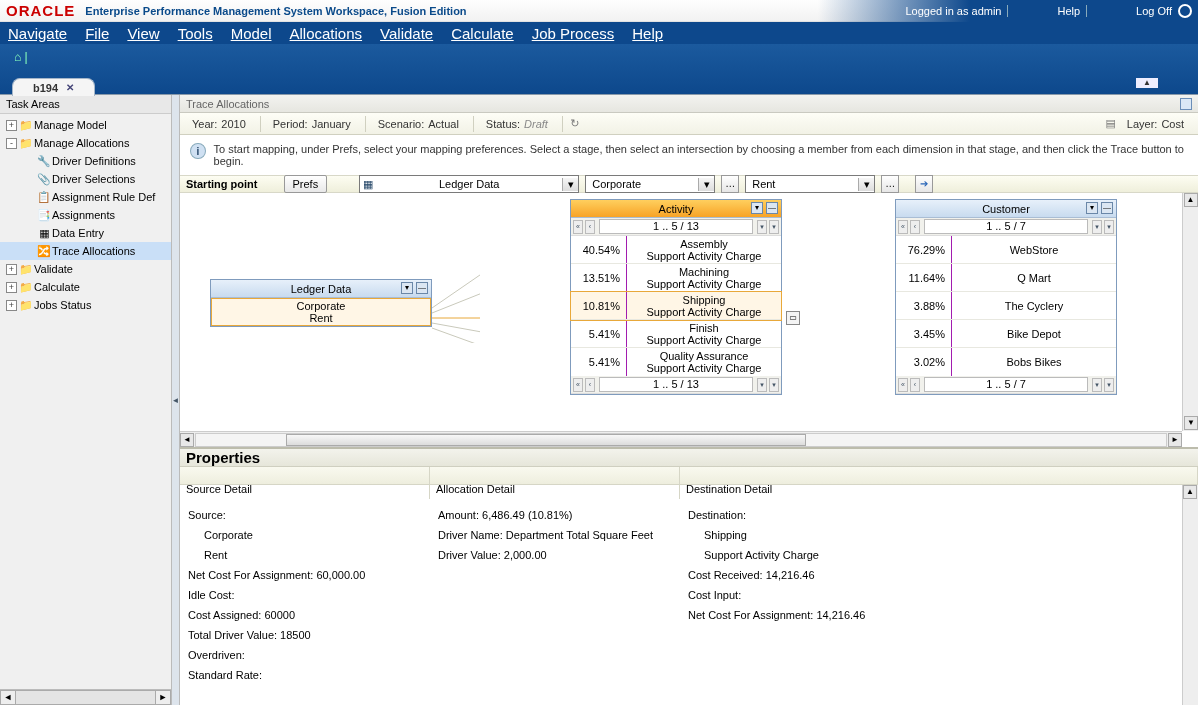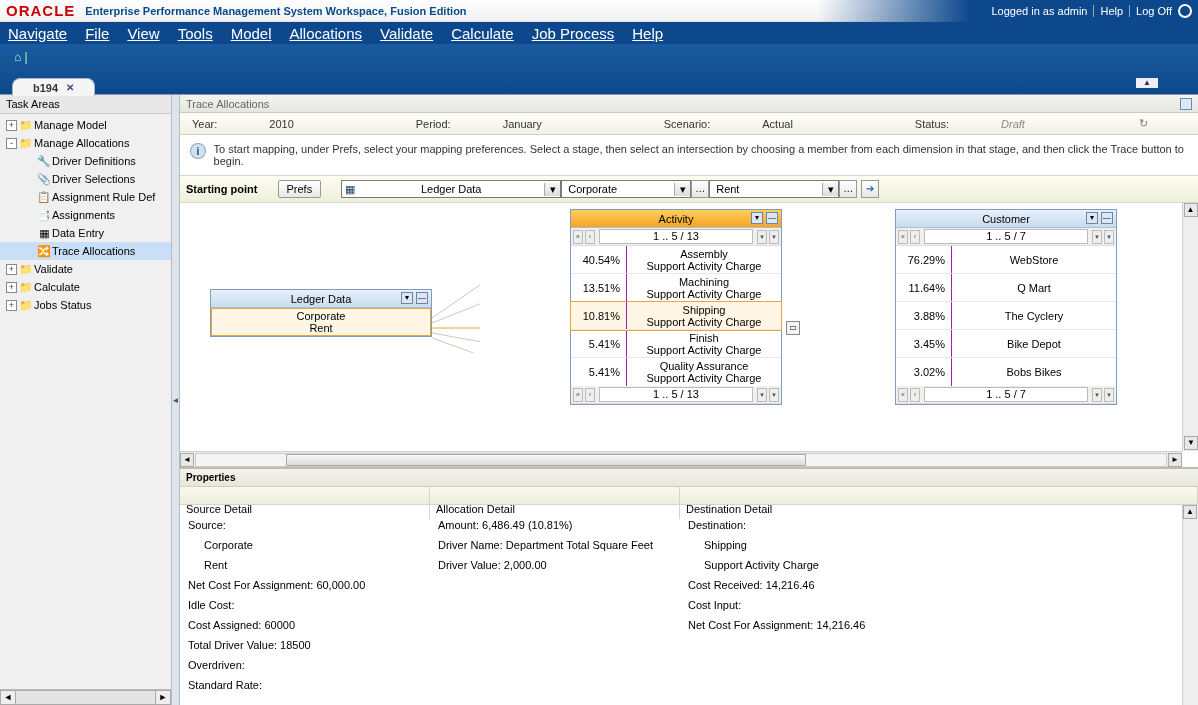--- a/index.html
+++ b/index.html
@@ -5,21 +5,21 @@
 * { box-sizing: border-box; margin: 0; padding: 0; font-family: Tahoma, Verdana, Arial, sans-serif; }
 html, body { height: 100%; background: #fff; }
 
 
 .brandbar { height: 22px; display: flex; align-items: center; padding: 0 6px; background: linear-gradient(to bottom,#fefefe,#f2f2f2); border-bottom:1px solid #e2e2e2;}
 .brandbar .logo { font-family: "Arial Black", Arial; font-weight:900; font-size: 15px; color:#cb0000; letter-spacing:1px; margin-right:10px;}
 .brandbar .title { font-size:11px; font-weight:bold; color:#0a4a8a;}
 .brandbar .right { margin-left:auto; display:flex; align-items:center; gap:6px; font-size:11px; color:#fff; }
 .brand-right-strip { position:absolute; top:0; right:0; height:22px; width:380px; background: linear-gradient(to right, rgba(13,72,140,0) 0%, #0d488c 40%, #0d488c 100%); z-index:1;}
 .brandbar .right > * { position:relative; z-index:2; }
-.brandbar .right a { color:#fff; text-decoration:none; cursor:pointer;}
+.brandbar .right a { color:#fff; text-decoration:none; cursor:pointer;margin-left:43px;}
 .brandbar .right .sep { width:1px; height:12px; background:#8ab; }
 .brandbar .right .ring { width:14px; height:14px; border:2px solid #fff; border-radius:50%;}
 
 
 .menubar { height:22px; background:#0d488c; display:flex; align-items:center; padding:0 8px; gap:18px;}
 .menubar a { color:#fff; font-size:15px; text-decoration:underline; cursor:pointer;}
 .sub-blue { height:50px; background: linear-gradient(to bottom,#1b5a9e,#0d488c); position:relative;}
 .sub-blue .home { position:absolute; top:6px; left:14px; color:#8fb; font-size:12px;}
 .sub-blue .updown { position:absolute; right:40px; bottom:6px; width:22px; height:10px; background:#eef; font-size:8px; text-align:center; line-height:10px; color:#333;}
 
@@ -42,32 +42,32 @@
 .sidebar-scroll { height:16px; display:flex; background:#e4e4e4; border-top:1px solid #bbb;}
 .sidebar-scroll .btn { width:16px; border:1px solid #aaa; background:#eee; font-size:9px; text-align:center; line-height:12px;}
 .sidebar-scroll .track { flex:1; border:1px solid #aaa; border-left:none; border-right:none;}
 
 .vcollapse { width:8px; background:#dde4ec; border-right:1px solid #bbb; display:flex; align-items:center; justify-content:center; font-size:8px; color:#456; cursor:pointer;}
 
 .content { flex:1; display:flex; flex-direction:column; overflow:hidden;}
 .content-title { height:18px; background:linear-gradient(#f3f3f0,#e6e6e0); border-bottom:1px solid #c9c9c0; display:flex; align-items:center; padding:0 6px; font-size:11px; color:#666;}
 .content-title .sq { margin-left:auto; width:12px; height:12px; border:1px solid #6b8eb8; background:#dbe8f6;}
 
-.pov { height:22px; background:linear-gradient(#fdfdf6,#f2f2e6); border-bottom:1px solid #d0d0c0; display:flex; align-items:center; font-size:11px; color:#333; padding:0 4px;gap:48px;}
+.pov { height:22px; background:linear-gradient(#fdfdf6,#f2f2e6); border-bottom:1px solid #d0d0c0; display:flex; align-items:center; font-size:11px; color:#333; padding:0 4px;}
 .pov .lbl { margin:0 4px 0 8px;}
 .pov .val { margin-right:10px;}
 .pov .val.italic { font-style:italic; color:#888;}
 .pov .spacer { flex:1;}
 .pov .icon { width:16px; text-align:center; color:#777;}
 .pov .sepv { width:1px; height:16px; background:#d0d0c0; margin:0 4px;}
 
 .hint { display:flex; align-items:flex-start; padding:8px 10px; font-size:11px; color:#333; gap:8px;}
 .hint .i { width:16px; height:16px; border-radius:50%; background:#cfe0f2; border:1px solid #8ab; color:#246; font-weight:bold; font-size:10px; display:flex; align-items:center; justify-content:center;}
 
-.startbar { height:28px; background:linear-gradient(#fdfdf2,#efefdb); border-top:1px solid #d8d8c8; border-bottom:1px solid #d8d8c8; display:flex; align-items:center; font-size:11px; padding:0 6px; }
+.startbar { height:18px; background:linear-gradient(#fdfdf2,#efefdb); border-top:1px solid #d8d8c8; border-bottom:1px solid #d8d8c8; display:flex; align-items:center; font-size:11px; padding:0 6px; gap:6px;}
 .startbar b { font-weight:bold; margin-right:20px;}
 .btn-flat { height:18px; border:1px solid #999; background:linear-gradient(#fff,#e8e8e8); padding:0 8px; font-size:11px; display:inline-flex; align-items:center; border-radius:2px; cursor:pointer;}
 .ddl { height:18px; border:1px solid #7a7a7a; background:#fff; font-size:11px; display:inline-flex; align-items:center;}
 .ddl .txt { padding:0 6px; min-width:60px;}
 .ddl .ar { width:16px; text-align:center; background:linear-gradient(#f6f6f6,#ddd); border-left:1px solid #aaa;}
 .sqbtn { width:18px; height:18px; border:1px solid #999; background:linear-gradient(#fff,#e6e6e6); font-size:10px; text-align:center; line-height:16px; cursor:pointer;}
 
 .canvas-wrap { flex:1; position:relative; overflow:hidden;}
 .canvas { position:absolute; inset:0 16px 16px 0; background:#fff; overflow:hidden;}
 .vscroll { position:absolute; top:0; right:0; bottom:16px; width:16px; background:#eee; border-left:1px solid #ccc;}
@@ -94,25 +94,25 @@
 .node .row.sel { background:#fff6e6; outline:1px solid #e8a83a;}
 .single-row { height:28px; display:flex; flex-direction:column; align-items:center; justify-content:center; line-height:12px;}
 .single-row.sel { background:#fff6e6; outline:1px solid #e8a83a; outline-offset:-1px;}
 
 svg.lines { position:absolute; inset:0; pointer-events:none;}
 
 .node-side-btn { position:absolute; width:14px; height:14px; border:1px solid #888; background:#f4f4f4; font-size:8px; text-align:center; line-height:12px;}
 
 
 .props { border-top:2px solid #bcbcac;}
-.props-title { height:18px; background:linear-gradient(#f3f3ec,#e6e6da); border-bottom:1px solid #cfcfc0; padding:0 6px; font-size:10px; font-weight:bold; display:flex; align-items:center;text-align:right;}
+.props-title { height:18px; background:linear-gradient(#f3f3ec,#e6e6da); border-bottom:1px solid #cfcfc0; padding:0 6px; font-size:15px; font-weight:bold; display:flex; align-items:center;text-align:right;}
 .props-cols { height:18px; background:linear-gradient(#f9f9ef,#eeeede); border-bottom:1px solid #d6d6c6; display:flex; font-size:11px;}
 .props-cols div { padding:16px 6px; border-right:1px solid #d6d6c6;}
 .props-body { display:flex; font-size:11px; position:relative;}
-.props-body .col { padding:10px 8px; line-height:20px;}
+.props-body .col { padding:20px 8px; line-height:20px;}
 .props-body .vsb { width:16px; background:#eee; border-left:1px solid #ccc;}
 .pad { padding-left:16px; display:block;}
 
 </style>
 </head>
 <body>
 
 <div class="brandbar">
   <div class="brand-right-strip"></div>
   <span class="logo">ORACLE</span>

